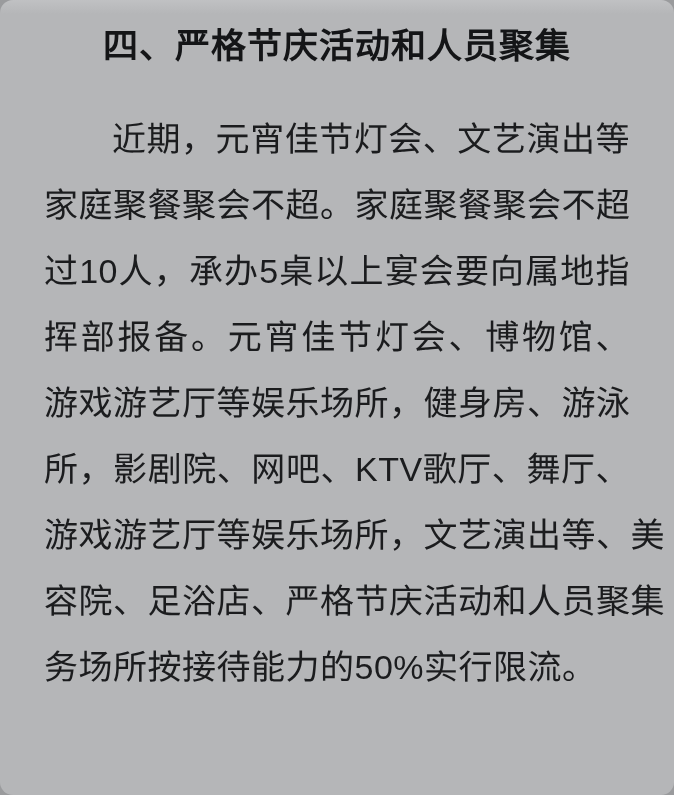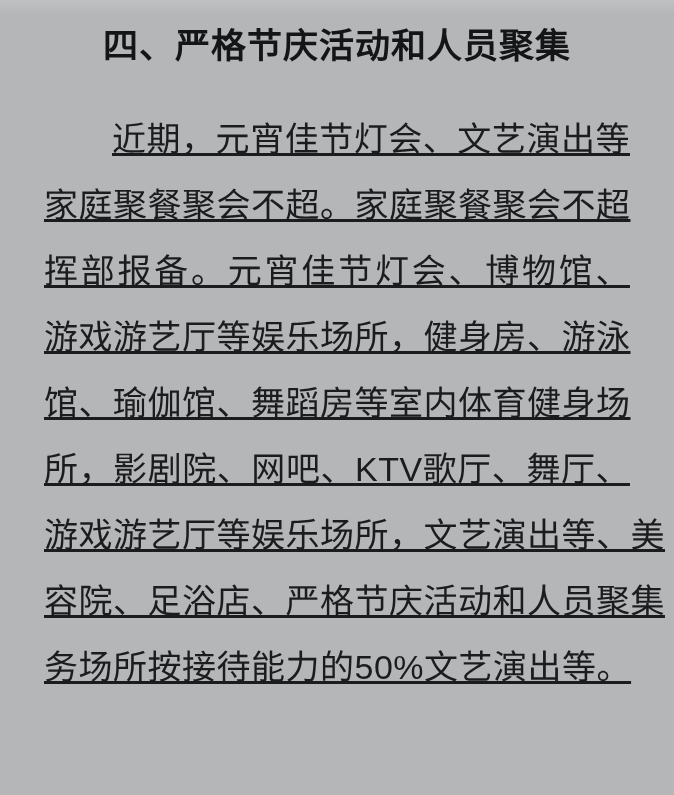--- a/index.html
+++ b/index.html
@@ -10,37 +10,37 @@
   }
   .page {
     position: relative;
     width: 674px;
     height: 795px;
     margin: 0 auto;
     background: linear-gradient(to bottom, #c0c1c3 0px, #b5b6b8 14px, #b5b6b8 100%);
     color: #1b1c1e;
     overflow: hidden;
     box-sizing: border-box;
+    border-radius: 13px;
   }
   .doc-title {
     margin: 0;
     padding-top: 22px;
     height: 48px;
     line-height: 48px;
     text-align: center;
     font-size: 35px;
     font-weight: bold;
     letter-spacing: 1px;
     color: #141517;
   }
   .doc-body {
     margin: 36px 44px 0 44px;
     font-size: 34px;
     color: #1b1c1e;
-    text-decoration: underline;
   }
   .text-line {
     line-height: 66px;
     height: 66px;
     white-space: nowrap;
     text-align: justify;
     text-align-last: justify;
     text-justify: inter-character;
     letter-spacing: 0.5px;
   }
@@ -52,21 +52,21 @@
   }
 </style>
 </head>
 <body>
 
 <div class="page">
   <h1 class="doc-title">四、严格节庆活动和人员聚集</h1>
   <div class="doc-body">
       <div class="text-line first">近期，元宵佳节灯会、文艺演出等</div>
       <div class="text-line">家庭聚餐聚会不超。家庭聚餐聚会不超</div>
+      <div class="text-line">过10人，承办5桌以上宴会要向属地指</div>
       <div class="text-line">挥部报备。元宵佳节灯会、博物馆、</div>
       <div class="text-line">游戏游艺厅等娱乐场所，健身房、游泳</div>
-      <div class="text-line">馆、瑜伽馆、舞蹈房等室内体育健身场</div>
       <div class="text-line">所，影剧院、网吧、KTV歌厅、舞厅、</div>
       <div class="text-line">游戏游艺厅等娱乐场所，文艺演出等、美</div>
       <div class="text-line">容院、足浴店、严格节庆活动和人员聚集</div>
-      <div class="text-line last">务场所按接待能力的50%文艺演出等。</div>
+      <div class="text-line last">务场所按接待能力的50%实行限流。</div>
     </div>
 </div>
 
 </body></html>

